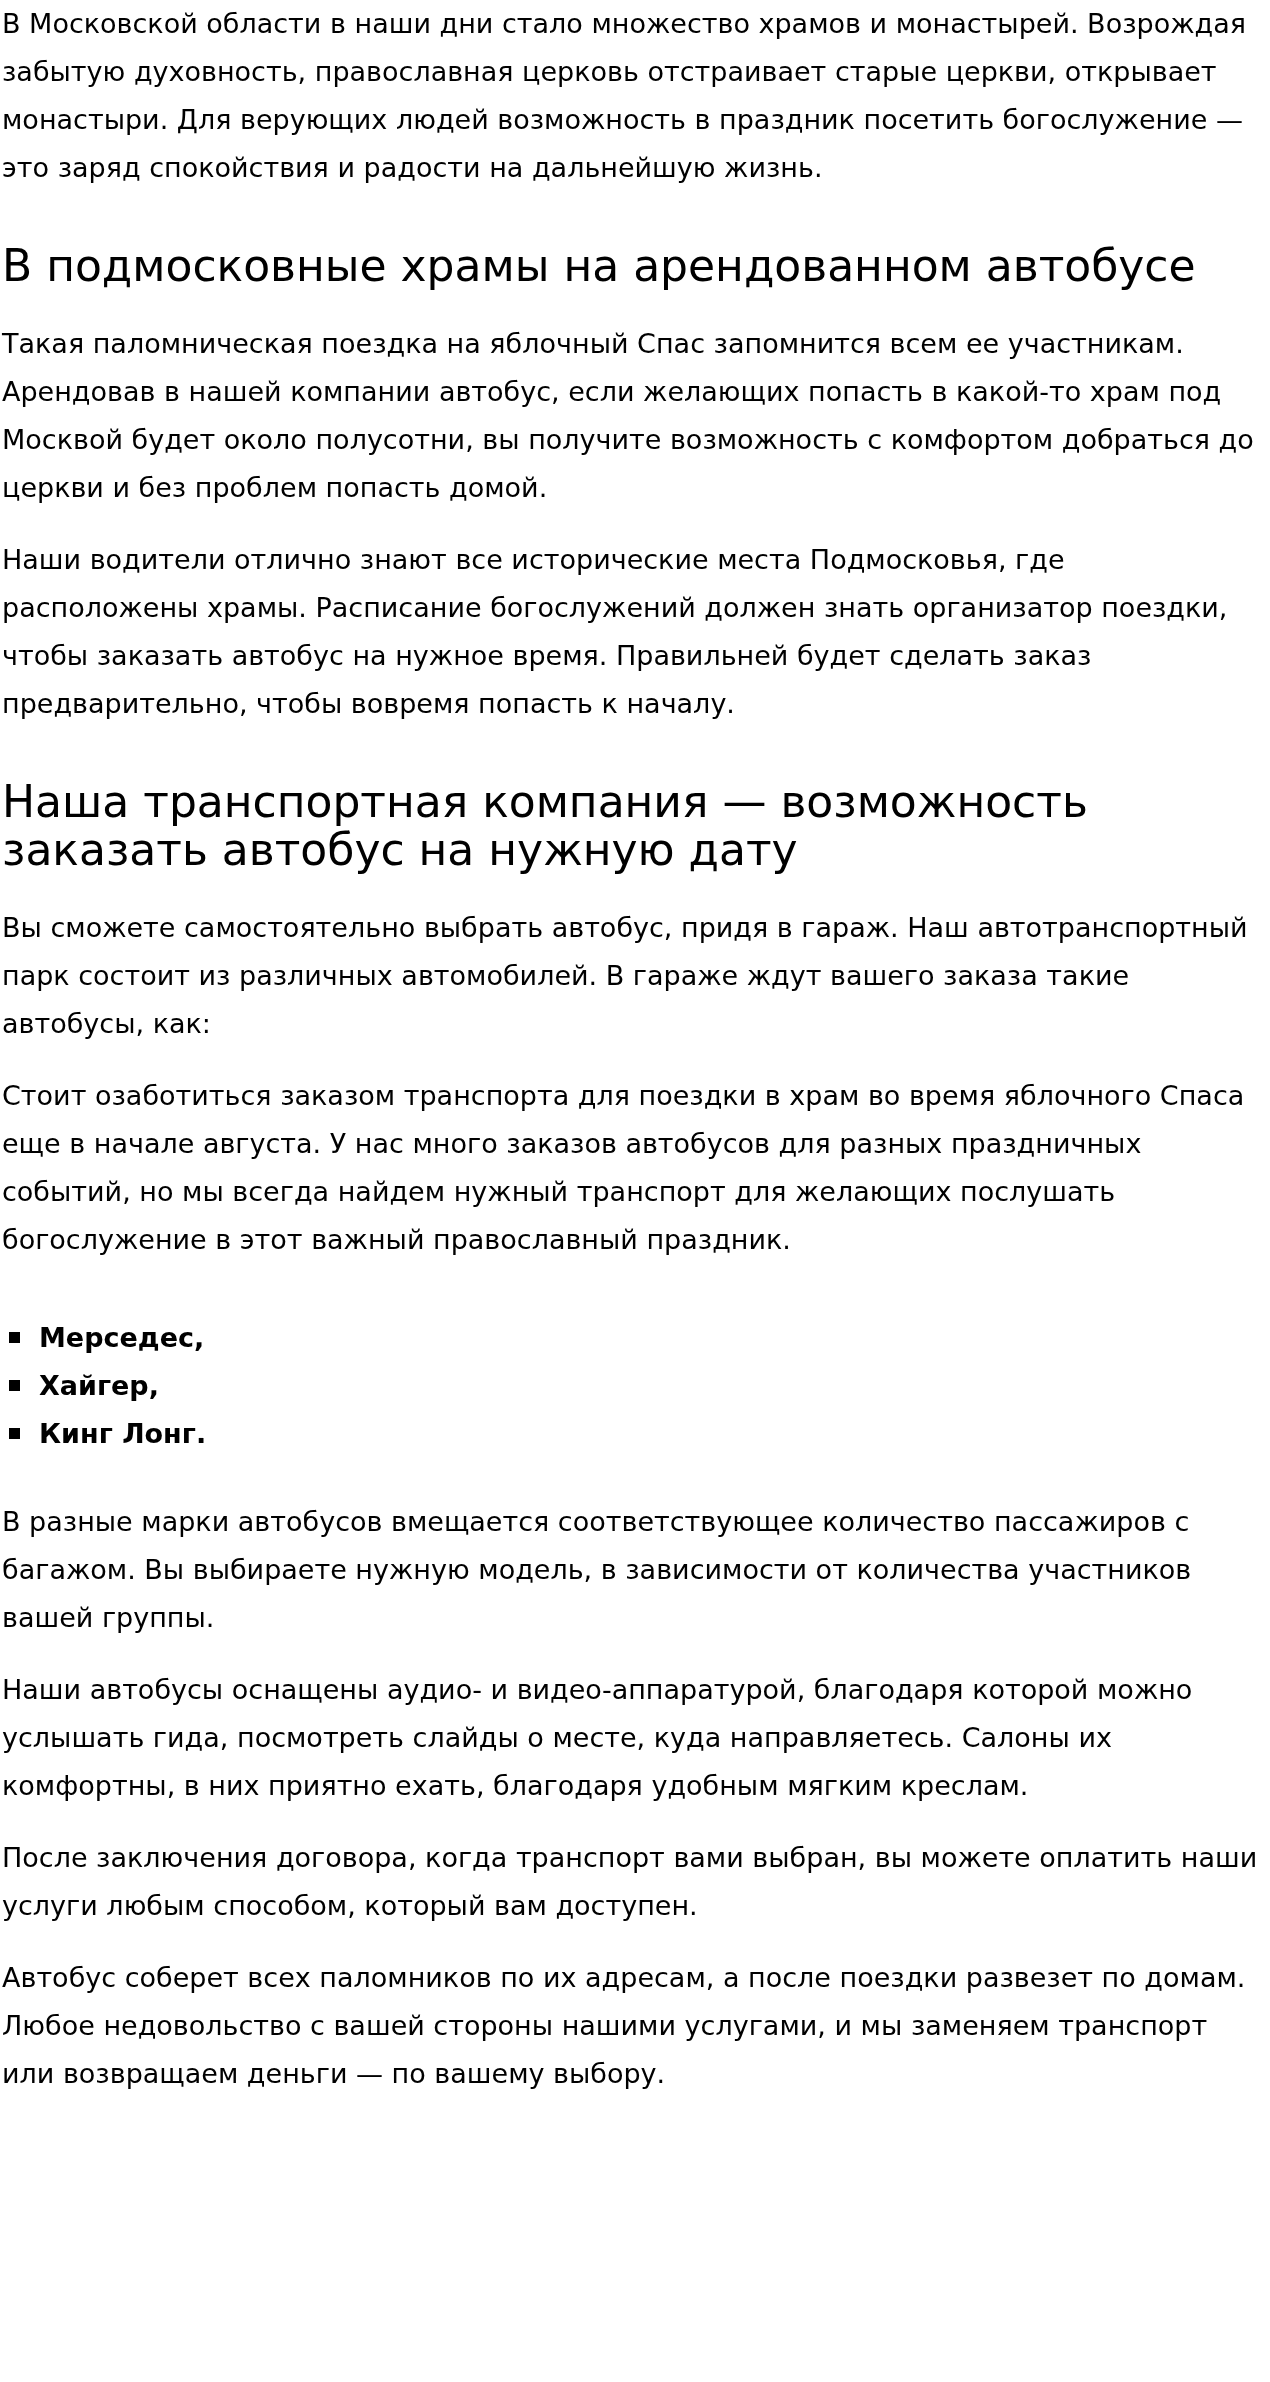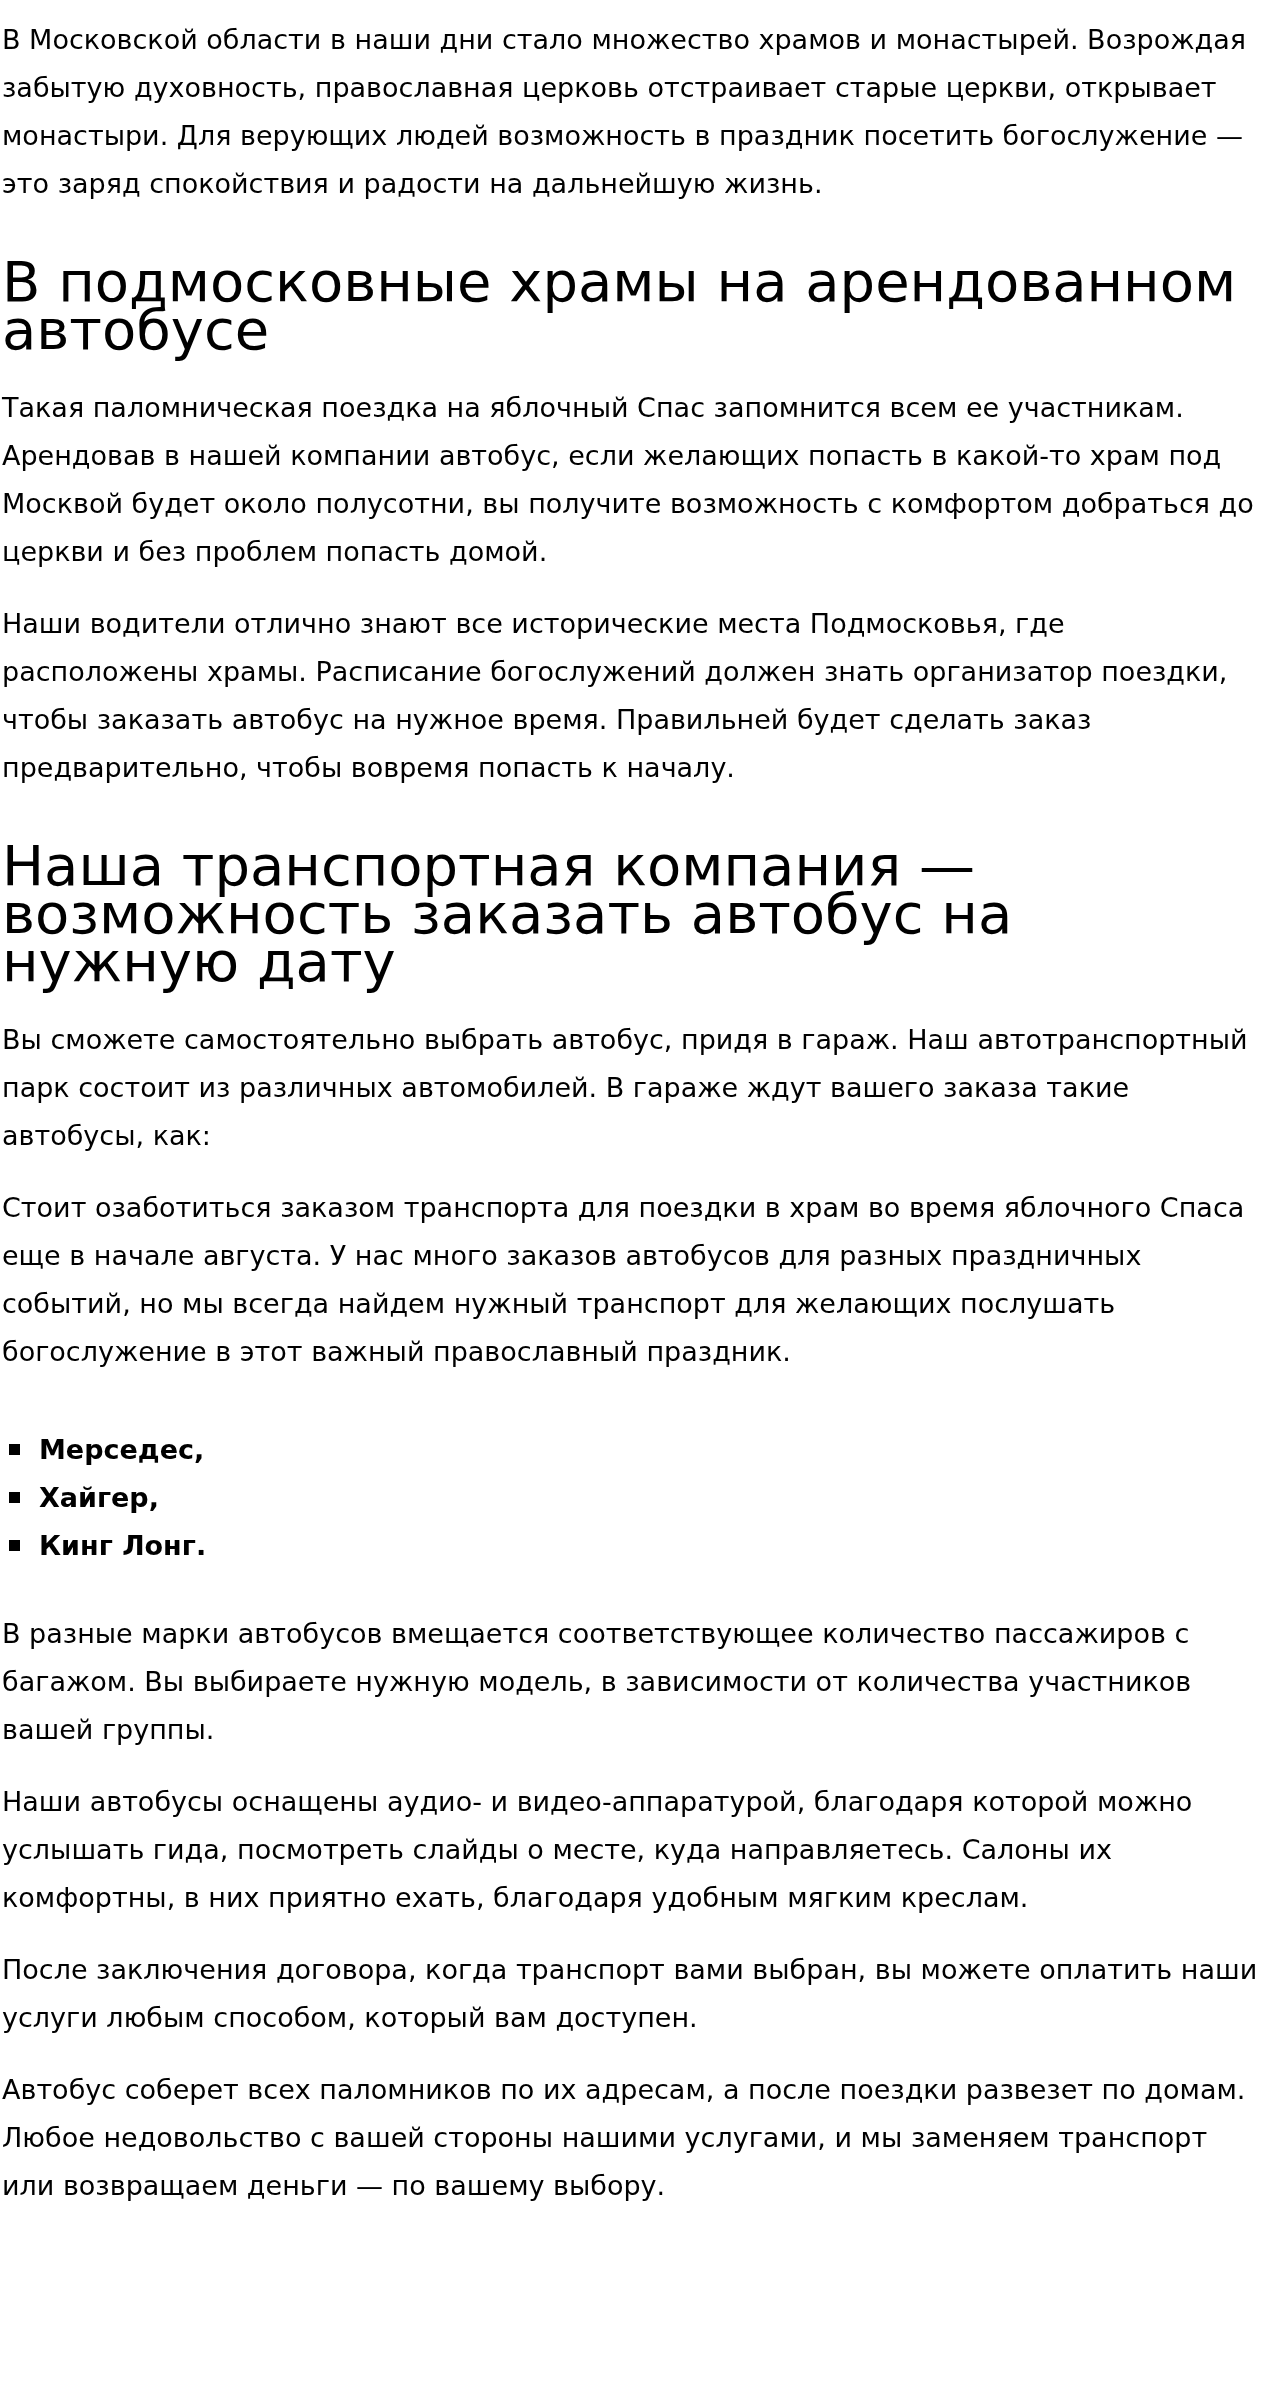--- a/index.html
+++ b/index.html
@@ -13,24 +13,24 @@
     min-height: 2382px;
     box-sizing: border-box;
     padding: 0 12px 20px 2px;
     font-family: "DejaVu Sans", "Liberation Sans", sans-serif;
     font-size: 27px;
     line-height: 48px;
     color: #000000;
     background: #ffffff;
   }
   .page p {
-    margin: 16px 0 24px 0;
+    margin: 0 0 24px 0;
   }
   .page h1 {
-    font-size: 56px;
+    font-size: 44px;
     line-height: 48px;
     font-weight: 400;
     margin: 50px 0 30px 0;
     letter-spacing: 0;
   }
   .bus-list {
     list-style: none;
     margin: 50px 0 40px 0;
     padding: 0;
   }

